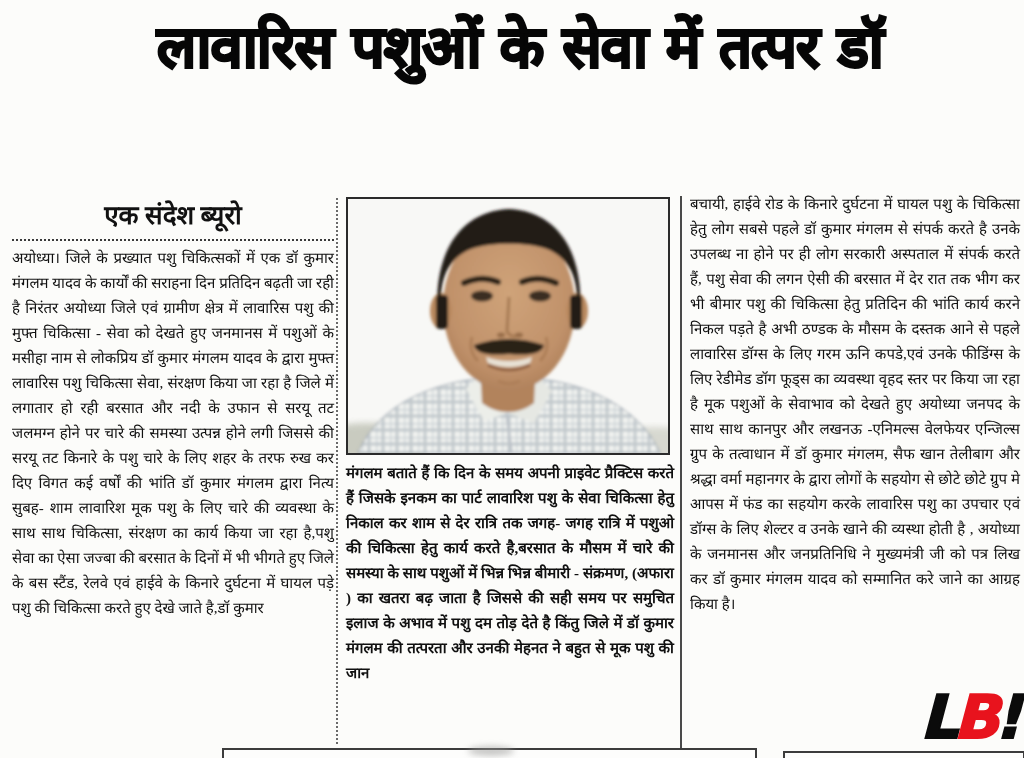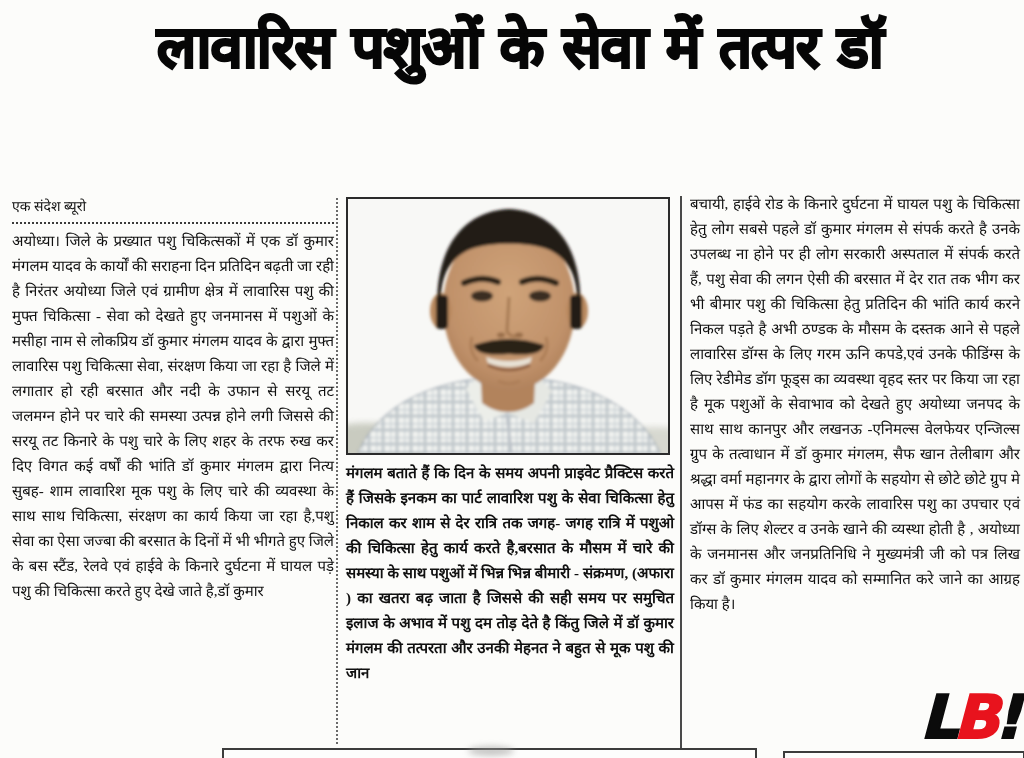--- a/index.html
+++ b/index.html
@@ -19,21 +19,21 @@
   
   .col{position:absolute;top:196px;}
   .col p{
     margin:0;font-size:15px;line-height:25px;text-align:justify;
     color:#101010;
   }
   .col-left{left:12px;width:322px;}
   .col-mid{left:346px;width:328px;font-weight:bold;}
   .col-right{left:690px;width:330px;top:192px;}
   .byline{
-    font-size:14px;font-weight:normal;text-align:left;
+    font-size:26px;font-weight:bold;text-align:center;
     padding-bottom:7px;margin-bottom:5px;
     border-bottom:2px dotted #3a3a3a;
   }
   .lead{font-weight:normal;}
   .vrule-dotted{
     position:absolute;left:336px;top:198px;height:546px;width:0;
     border-left:2px dotted #6a6a6a;
   }
   .vrule-solid{
     position:absolute;left:680px;top:196px;height:556px;width:0;

